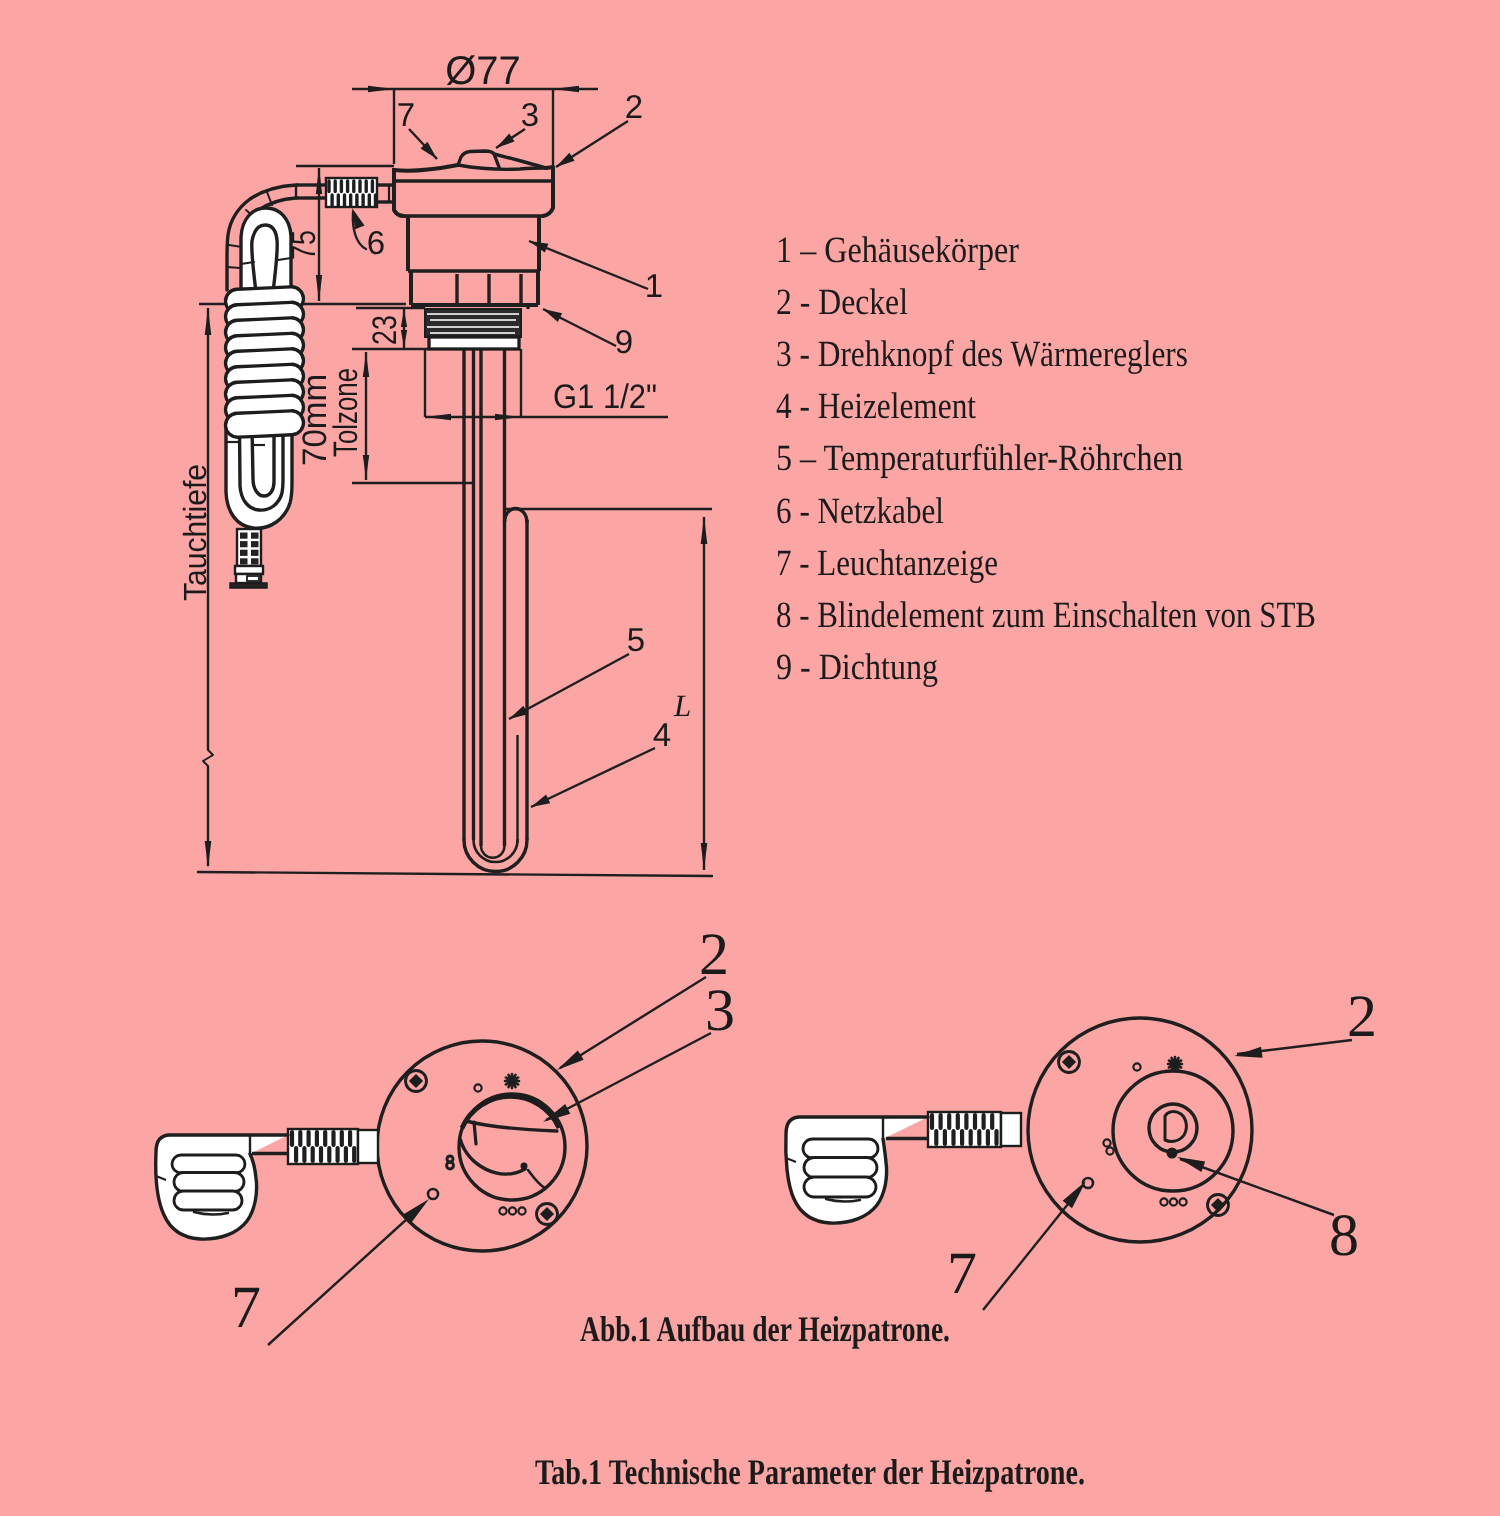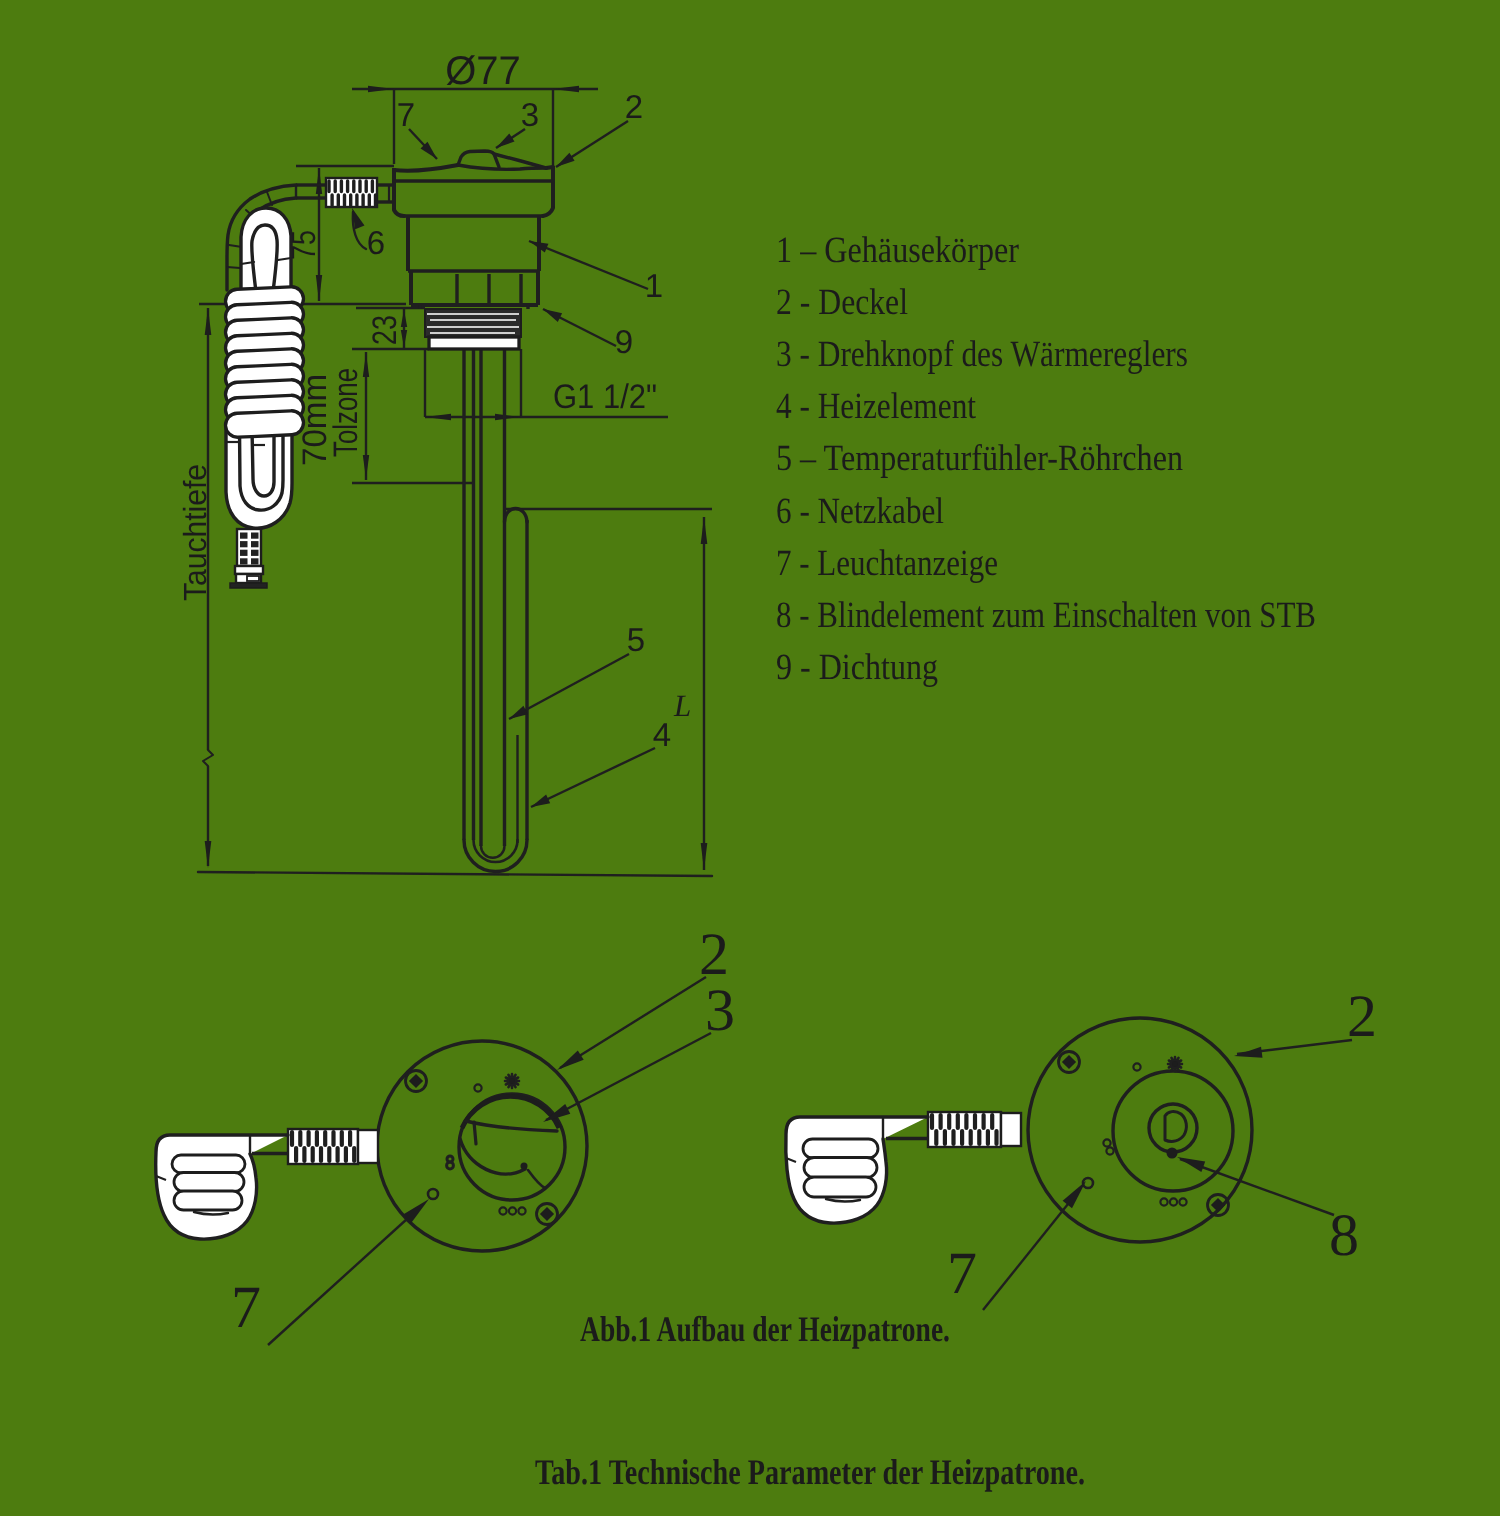--- a/index.html
+++ b/index.html
@@ -1,16 +1,16 @@
 <!DOCTYPE html>
 <html><head>
 <meta charset="utf-8">
 <style>
 html,body{margin:0;padding:0;background:#ffffff;}
-#page{width:1500px;height:1516px;position:relative;background:#4d7c0f;}
+#page{width:1500px;height:1516px;position:relative;background:#fca5a5;}
 text{text-rendering:geometricPrecision;-webkit-font-smoothing:antialiased;}
 </style>
 </head>
 <body>
 <div id="page">
 <svg style="filter:grayscale(1) blur(0.4px)" width="1500" height="1516" viewBox="0 0 1500 1516" xmlns="http://www.w3.org/2000/svg">
 <text x="483" y="84" font-family="&quot;Liberation Sans&quot;, sans-serif" font-size="40" font-weight="normal" text-anchor="middle" fill="#1b1b1b">Ø77</text>
 <line x1="352" y1="89" x2="598" y2="89" stroke="#1f1f1f" stroke-width="2.4" stroke-linecap="butt"></line>
 <path d="M394.0,89.0 L368.0,92.2 L368.0,85.8 Z" fill="#1d1d1d" stroke="none"></path>
 <path d="M553.0,89.0 L579.0,85.8 L579.0,92.2 Z" fill="#1d1d1d" stroke="none"></path>

